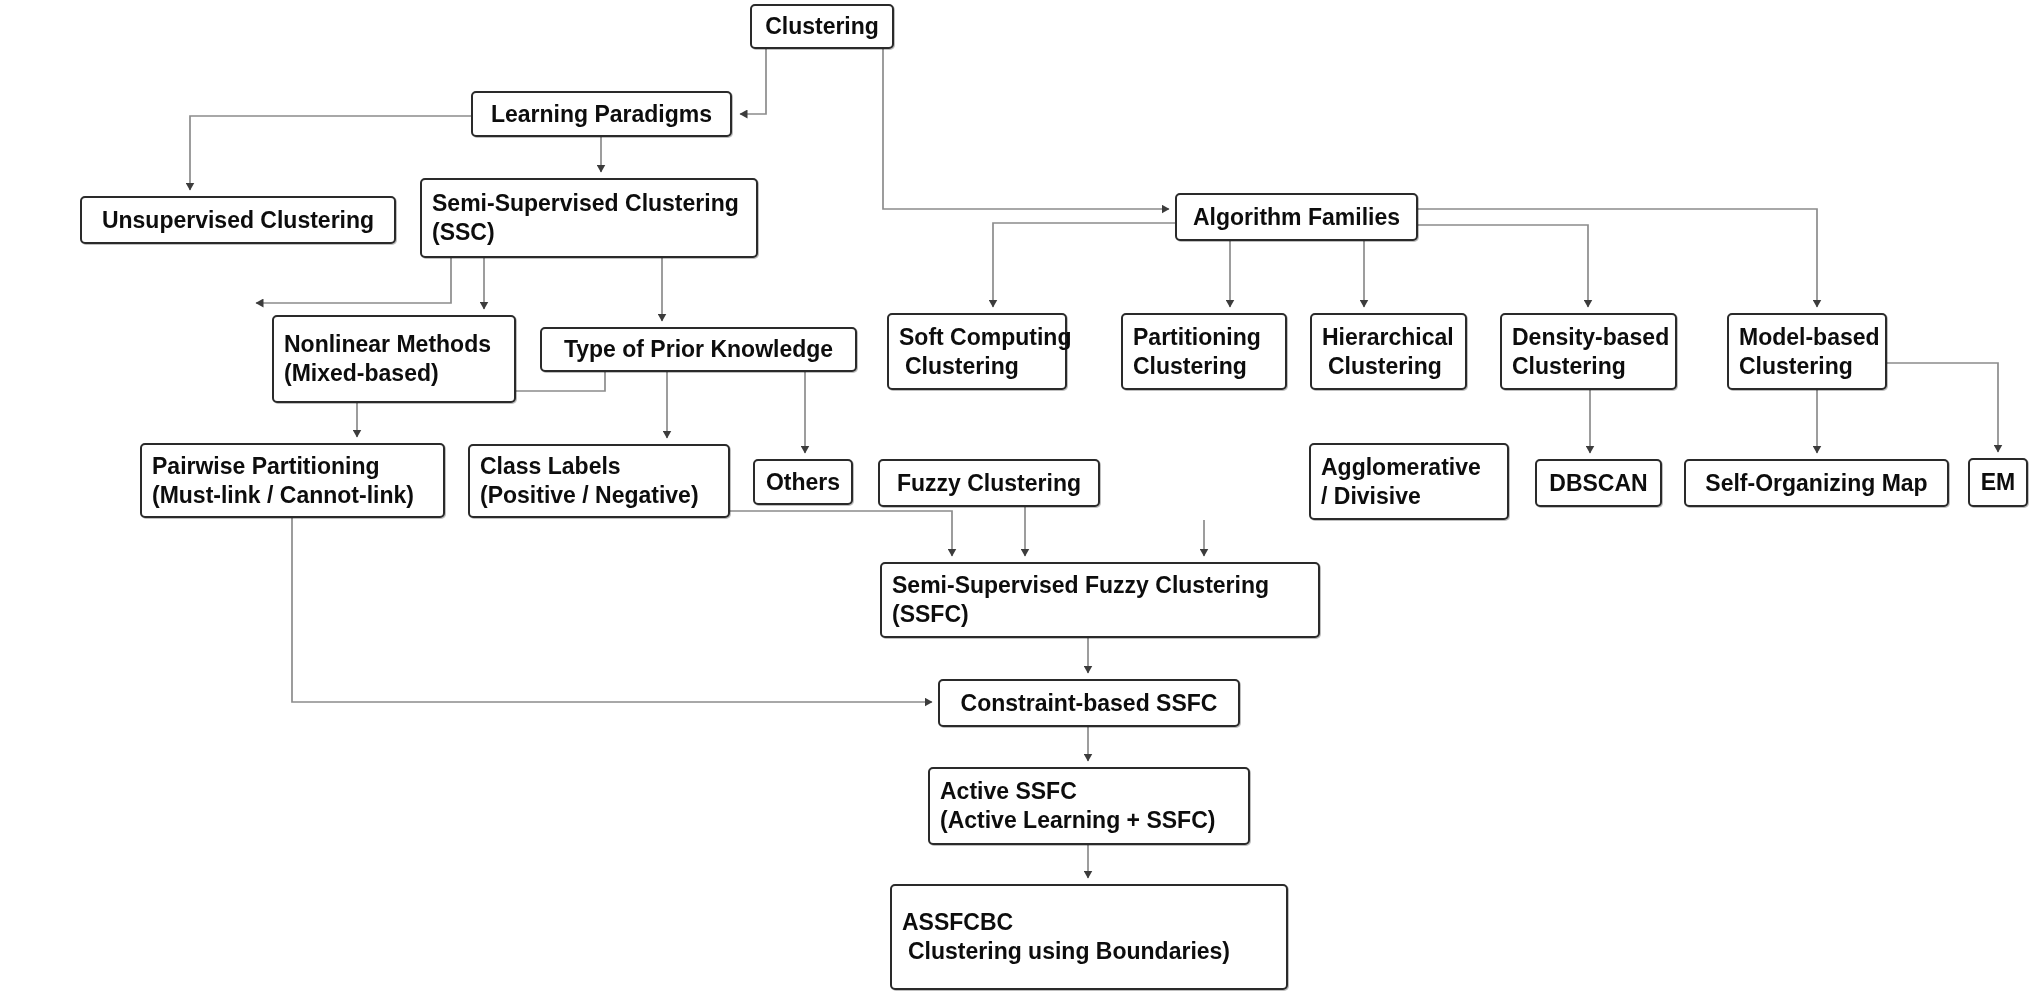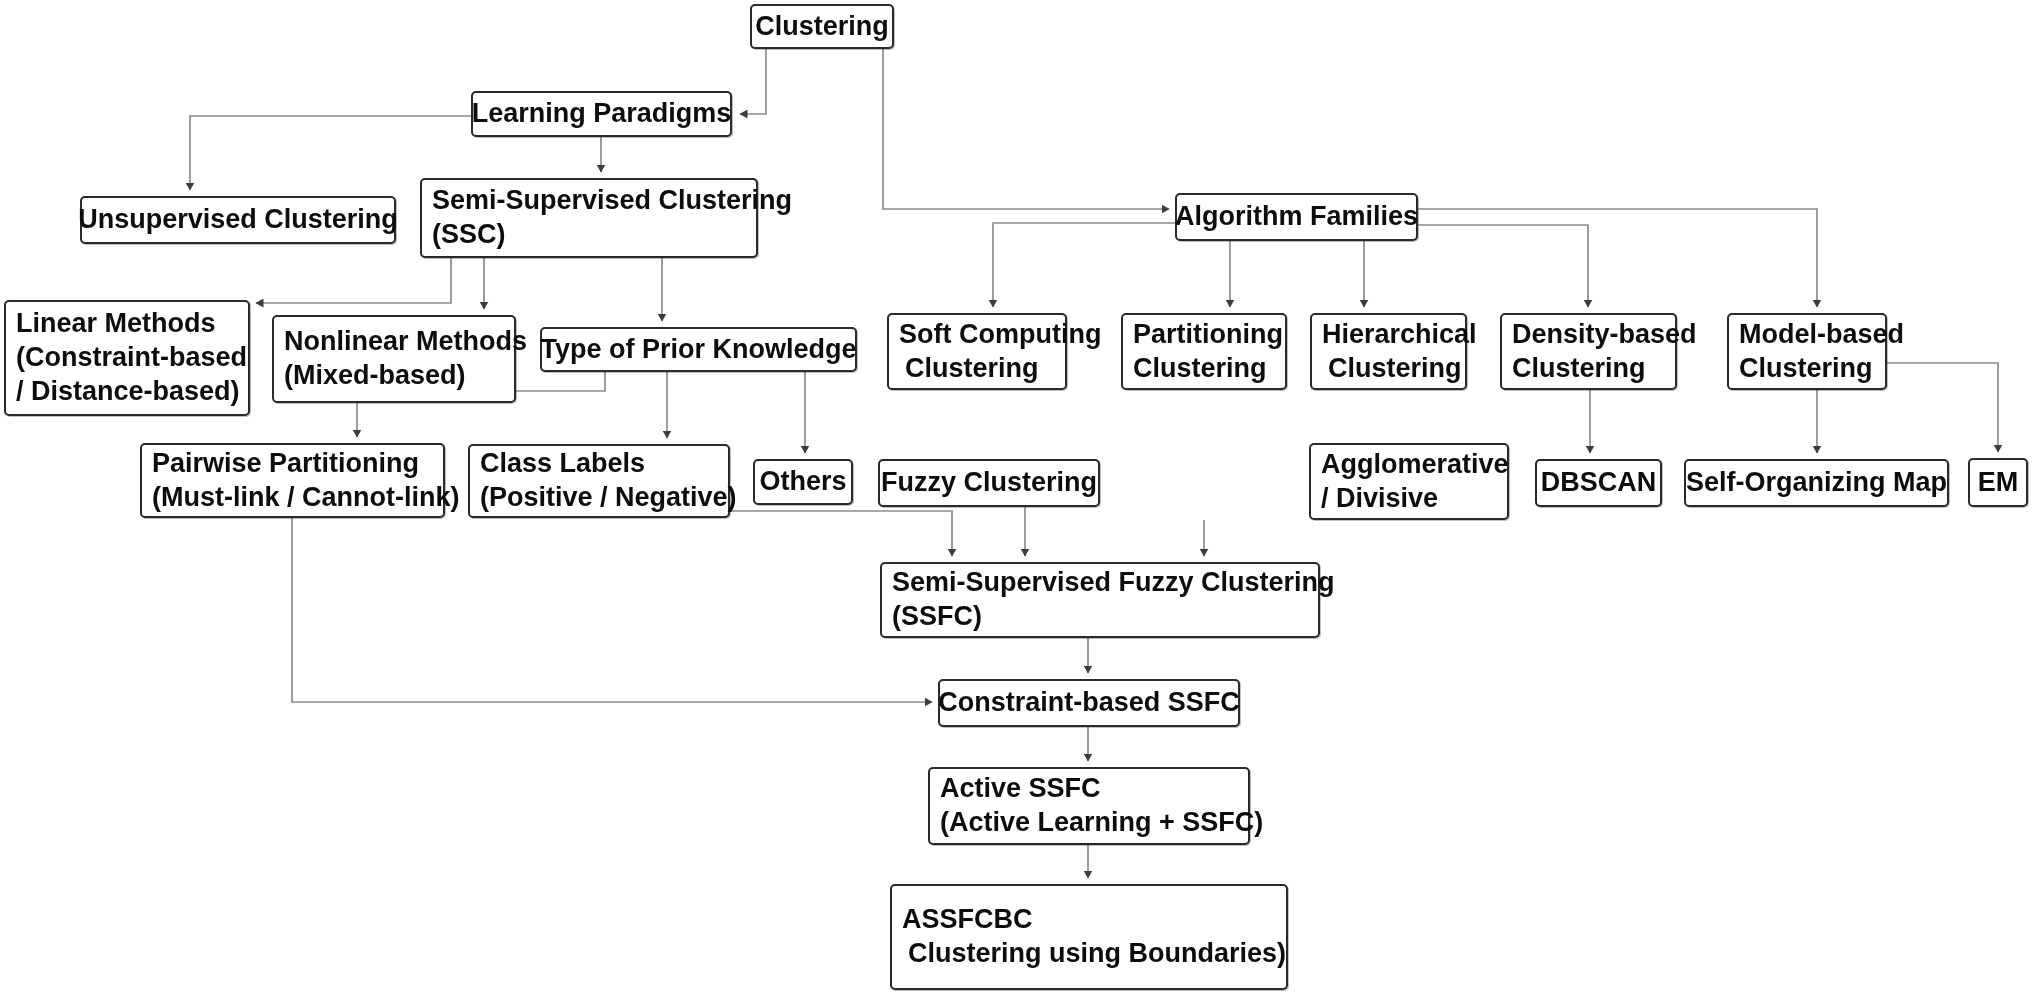--- a/index.html
+++ b/index.html
@@ -15,21 +15,21 @@
     position:absolute;
     box-sizing:border-box;
     background:#ffffff;
     border:2.5px solid #2a2a2a;
     border-radius:5px;
     display:flex;
     flex-direction:column;
     justify-content:center;
     color:#0d0d0d;
     font-weight:bold;
-    font-size:27px;
+    font-size:23px;
     line-height:1.25;
     box-shadow:1px 1px 0 rgba(0,0,0,0.25);
   }
   .node .ln{display:block;white-space:nowrap;}
   .node.center{align-items:center;text-align:center;padding:2px 4px;}
   .node.left{align-items:flex-start;text-align:left;padding:2px 6px 2px 10px;}
   .node .indent{padding-left:6px;}
 </style>
 </head>
 <body>
@@ -83,25 +83,20 @@
 
   <div class="node left" style="left:420px;top:178px;width:338px;height:80px">
     <span class="ln">Semi-Supervised Clustering</span>
     <span class="ln">(SSC)</span>
   </div>
 
   <div class="node center" style="left:1175px;top:193px;width:243px;height:48px">
     <span class="ln">Algorithm Families</span>
   </div>
 
-  <div class="node left" style="left:4px;top:300px;width:246px;height:116px">
-    <span class="ln">Linear Methods</span>
-    <span class="ln">(Constraint-based</span>
-    <span class="ln">/ Distance-based)</span>
-  </div>
 
   <div class="node left" style="left:272px;top:315px;width:244px;height:88px">
     <span class="ln">Nonlinear Methods</span>
     <span class="ln">(Mixed-based)</span>
   </div>
 
   <div class="node center" style="left:540px;top:327px;width:317px;height:45px">
     <span class="ln">Type of Prior Knowledge</span>
   </div>
 

